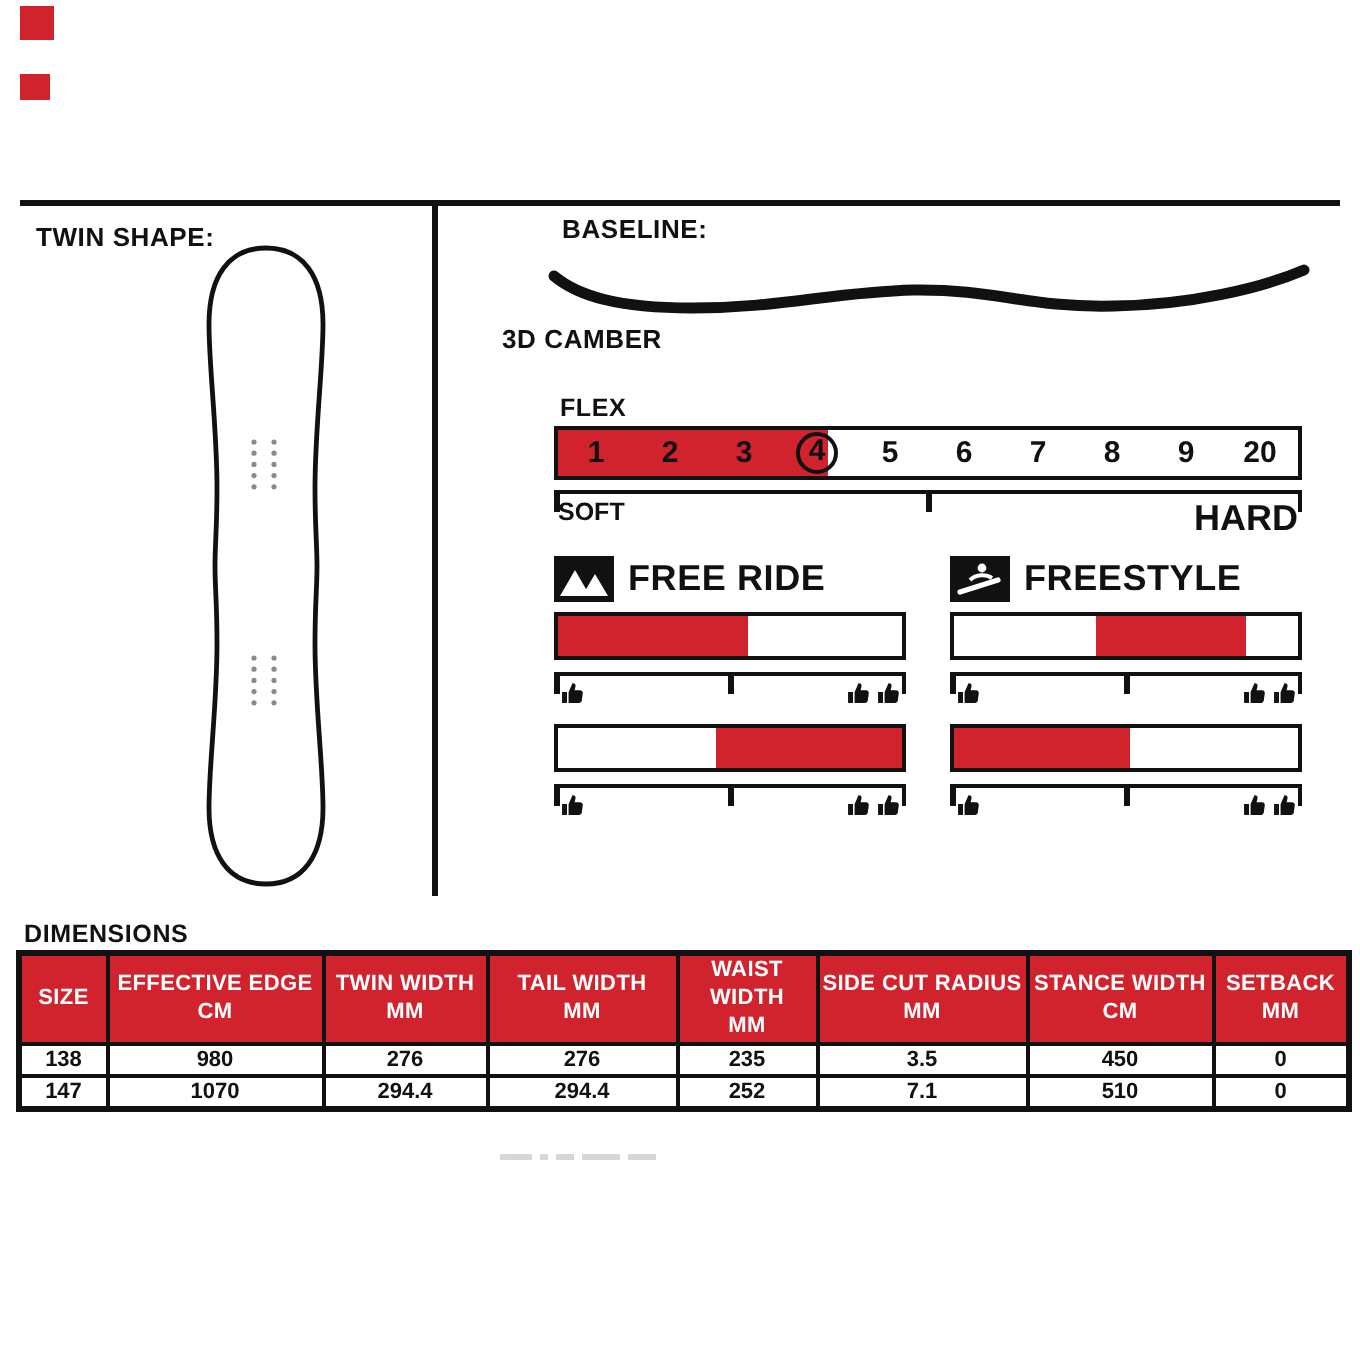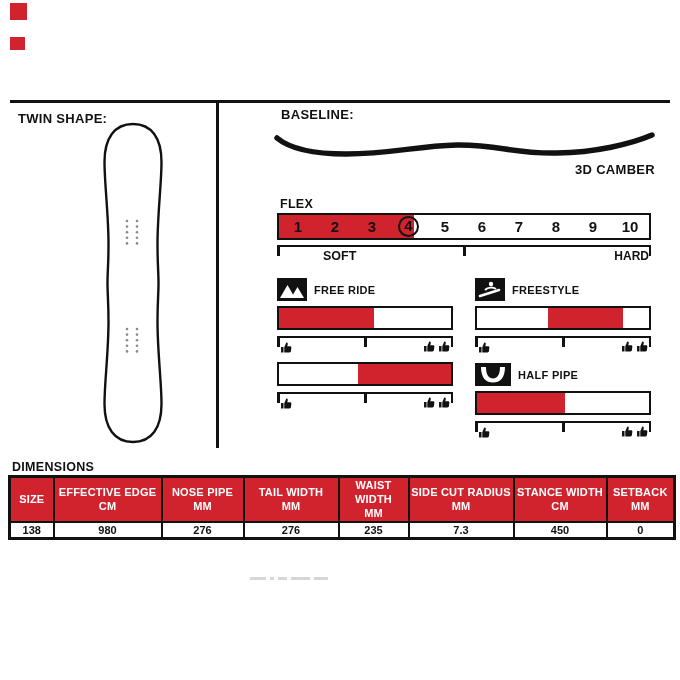--- a/index.html
+++ b/index.html
@@ -15,41 +15,41 @@
   #v-divider { position:absolute; left:216px; top:100px; width:3px; height:348px; background:#111; }
 
   .sec-label { position:absolute; font-weight:bold; font-size:13px; letter-spacing:.3px; }
   #twin-label { left:18px; top:111px; }
   #baseline-label { left:281px; top:107px; }
   #flex-label { left:280px; top:197px; font-size:12.5px; }
   #dimensions-label { left:12px; top:460px; font-size:12.5px; }
 
   #board-svg { position:absolute; left:101px; top:121px; }
   #camber-svg { position:absolute; left:251px; top:124px; }
-  #camber-name { position:absolute; left:251px; top:162px; width:404px; text-align:right; font-weight:bold; font-size:13px; letter-spacing:.3px; }
+  #camber-name { position:absolute; left:251px; top:162px; width:404px; text-align:left; font-weight:bold; font-size:13px; letter-spacing:.3px; }
 
   #flex-bar { position:absolute; left:277px; top:213px; width:374px; height:27px; border:2.5px solid #111; background:#fff; }
   #flex-fill { position:absolute; left:0; top:0; bottom:0; width:36.5%; background:var(--red,#d1232e); }
   #flex-numbers { position:absolute; inset:0; display:flex; justify-content:space-between; align-items:center; padding:0 8px; }
   .flex-num { position:relative; font-weight:bold; font-size:15px; width:22px; text-align:center; }
   .flex-num.circled { border:2.5px solid #111; border-radius:50%; width:21px; height:21px; line-height:16.5px; }
 
   #flex-baseline { position:absolute; left:277px; top:245px; width:374px; height:17px; border-top:2.5px solid #111; }
   .tick { position:absolute; top:0; width:2.5px; height:9px; background:#111; }
   .tick.t-left { left:0; } .tick.t-mid { left:calc(50% - 1px); } .tick.t-right { right:0; }
-  #soft-label { position:absolute; left:2px; top:2px; font-weight:bold; font-size:12.5px;margin-left:44px; }
-  #hard-label { position:absolute; right:2px; top:2px; font-weight:bold; font-size:12px;margin-left:48px; }
+  #soft-label { position:absolute; left:2px; top:2px; font-weight:bold; font-size:12.5px; }
+  #hard-label { position:absolute; right:2px; top:2px; font-weight:bold; font-size:18px;margin-left:48px; }
 
   .rating { position:absolute; width:176px; }
   #rating-0 { left:277px; top:277px; } #rating-1 { left:475px; top:277px;text-align:right; }
   #rating-2 { left:277px; top:362px; } #rating-3 { left:475px; top:362px; }
   .rating-head { display:flex; align-items:center; gap:7px; height:25px; margin-bottom:4px; }
   .icon-box { width:30px; height:23px; background:#111; display:flex; align-items:center; justify-content:center; flex:0 0 auto; }
   .icon-box.wide { width:36px; }
-  .rating-label { font-weight:bold; font-size:11px; letter-spacing:.3px; white-space:nowrap; }
+  .rating-label { font-weight:bold; font-size:18px; letter-spacing:.3px; white-space:nowrap; }
   .rating-bar { position:relative; height:24px; border:2.5px solid #111; background:#fff; margin-bottom:6px; }
   .rating-seg { position:absolute; top:0; bottom:0; background:var(--red,#d1232e); }
   .rating-base { position:relative; height:16px; border-top:2.5px solid #111; }
   .thumb-one { position:absolute; left:3px; top:2px; }
   .thumb-two { position:absolute; right:3px; top:2px; display:flex; gap:3px; }
 
   #dim-table { position:absolute; left:8px; top:475px; width:665px; border-collapse:collapse; table-layout:fixed; }
   #dim-table th, #dim-table td { border:2px solid #111; text-align:center; vertical-align:middle; }
   #dim-table { border:3px solid #111; }
   #dim-table th { background:var(--red,#d1232e); color:#fff; font-size:11px; font-weight:bold; height:31px; line-height:1.25; letter-spacing:.2px; padding:1px 0; }
@@ -109,21 +109,21 @@
     <div id="flex-numbers">
         <span class="flex-num">1</span>
         <span class="flex-num">2</span>
         <span class="flex-num">3</span>
         <span class="flex-num circled">4</span>
         <span class="flex-num">5</span>
         <span class="flex-num">6</span>
         <span class="flex-num">7</span>
         <span class="flex-num">8</span>
         <span class="flex-num">9</span>
-        <span class="flex-num">10</span>
+        <span class="flex-num">20</span>
       </div>
   </div>
   <div id="flex-baseline">
     <div class="tick t-left"></div>
     <div class="tick t-mid"></div>
     <div class="tick t-right"></div>
     <span id="soft-label">SOFT</span>
     <span id="hard-label">HARD</span>
   </div>
 
@@ -215,28 +215,20 @@
           </svg>
           <svg width="12" height="13" viewBox="0 0 14 14" fill="#111">
             <path d="M1.2,6.4 h2.9 v6.4 H1.2 Z"></path>
             <path d="M5,12.8 V6.6 L7.2,1.4 c1,-0.4 2,0.4 1.9,1.5 L8.5,5.4 h3.3 c0.9,0 1.6,0.8 1.5,1.7 l-0.6,4.3 c-0.1,0.8 -0.8,1.4 -1.6,1.4 H6.3 c-0.45,0 -0.9,0 -1.3,0 Z"></path>
           </svg>
         </span>
     </div>
   </div>
 
   <div class="rating" id="rating-3">
-    <div class="rating-head">
-      <span class="icon-box wide">
-        <svg width="30" height="19" viewBox="0 0 30 19">
-            <path d="M3,2 L8,2 C8,10 11,13.5 15,13.5 C19,13.5 22,10 22,2 L27,2 C27,13 22,17.5 15,17.5 C8,17.5 3,13 3,2 Z" fill="#fff"></path>
-          </svg>
-      </span>
-      <span class="rating-label">HALF PIPE</span>
-    </div>
     <div class="rating-bar">
         <div class="rating-seg" style="left: 0%; width: 51%;"></div>
       </div>
     <div class="rating-base">
       <div class="tick t-left"></div>
         <div class="tick t-mid"></div>
         <div class="tick t-right"></div>
       <span class="thumb-one"><svg width="12" height="13" viewBox="0 0 14 14" fill="#111">
             <path d="M1.2,6.4 h2.9 v6.4 H1.2 Z"></path>
             <path d="M5,12.8 V6.6 L7.2,1.4 c1,-0.4 2,0.4 1.9,1.5 L8.5,5.4 h3.3 c0.9,0 1.6,0.8 1.5,1.7 l-0.6,4.3 c-0.1,0.8 -0.8,1.4 -1.6,1.4 H6.3 c-0.45,0 -0.9,0 -1.3,0 Z"></path>
@@ -269,21 +261,21 @@
     <thead>
         <tr id="dim-head-row">
           <th>
             <div>SIZE</div>
           </th>
           <th>
             <div>EFFECTIVE EDGE</div>
             <div>CM</div>
           </th>
           <th>
-            <div>NOSE PIPE</div>
+            <div>TWIN WIDTH</div>
             <div>MM</div>
           </th>
           <th>
             <div>TAIL WIDTH</div>
             <div>MM</div>
           </th>
           <th>
             <div>WAIST WIDTH</div>
             <div>MM</div>
           </th>
@@ -301,22 +293,32 @@
           </th>
         </tr>
       </thead>
     <tbody id="dim-body">
         <tr>
           <td>138</td>
           <td>980</td>
           <td>276</td>
           <td>276</td>
           <td>235</td>
-          <td>7.3</td>
+          <td>3.5</td>
           <td>450</td>
+          <td>0</td>
+        </tr>
+        <tr>
+          <td>147</td>
+          <td>1070</td>
+          <td>294.4</td>
+          <td>294.4</td>
+          <td>252</td>
+          <td>7.1</td>
+          <td>510</td>
           <td>0</td>
         </tr>
       </tbody>
   </table>
 
   <div id="remnant">
     <span class="remnant-dash" style="width:16px"></span>
     <span class="remnant-dash" style="width:4px"></span>
     <span class="remnant-dash" style="width:9px"></span>
     <span class="remnant-dash" style="width:19px"></span>

